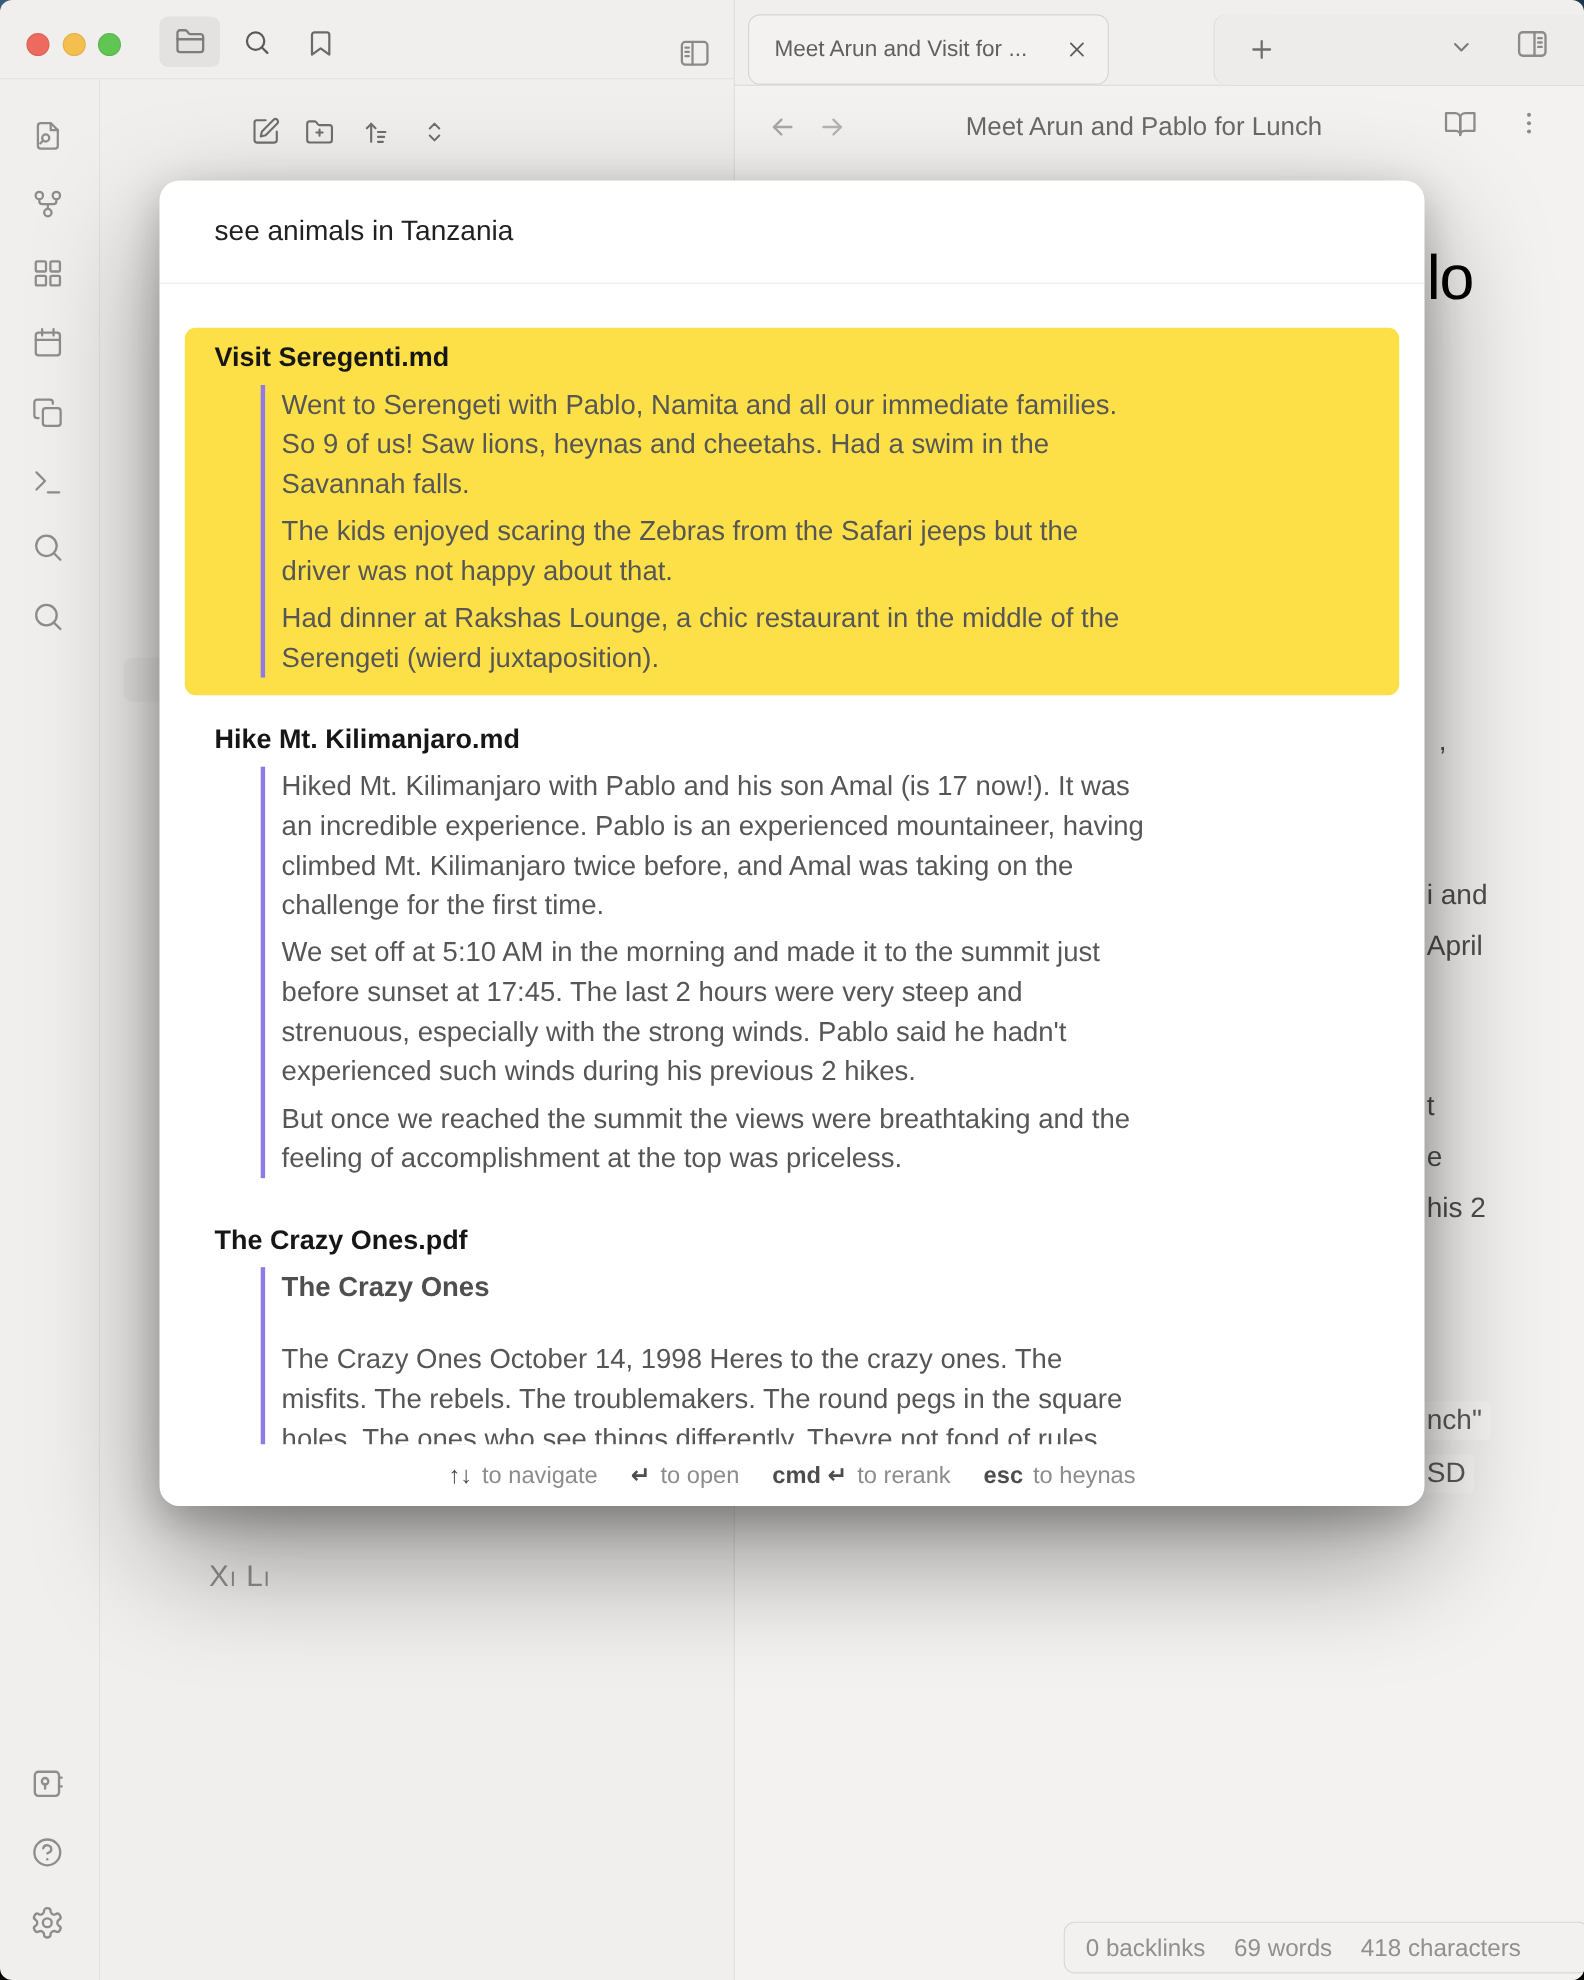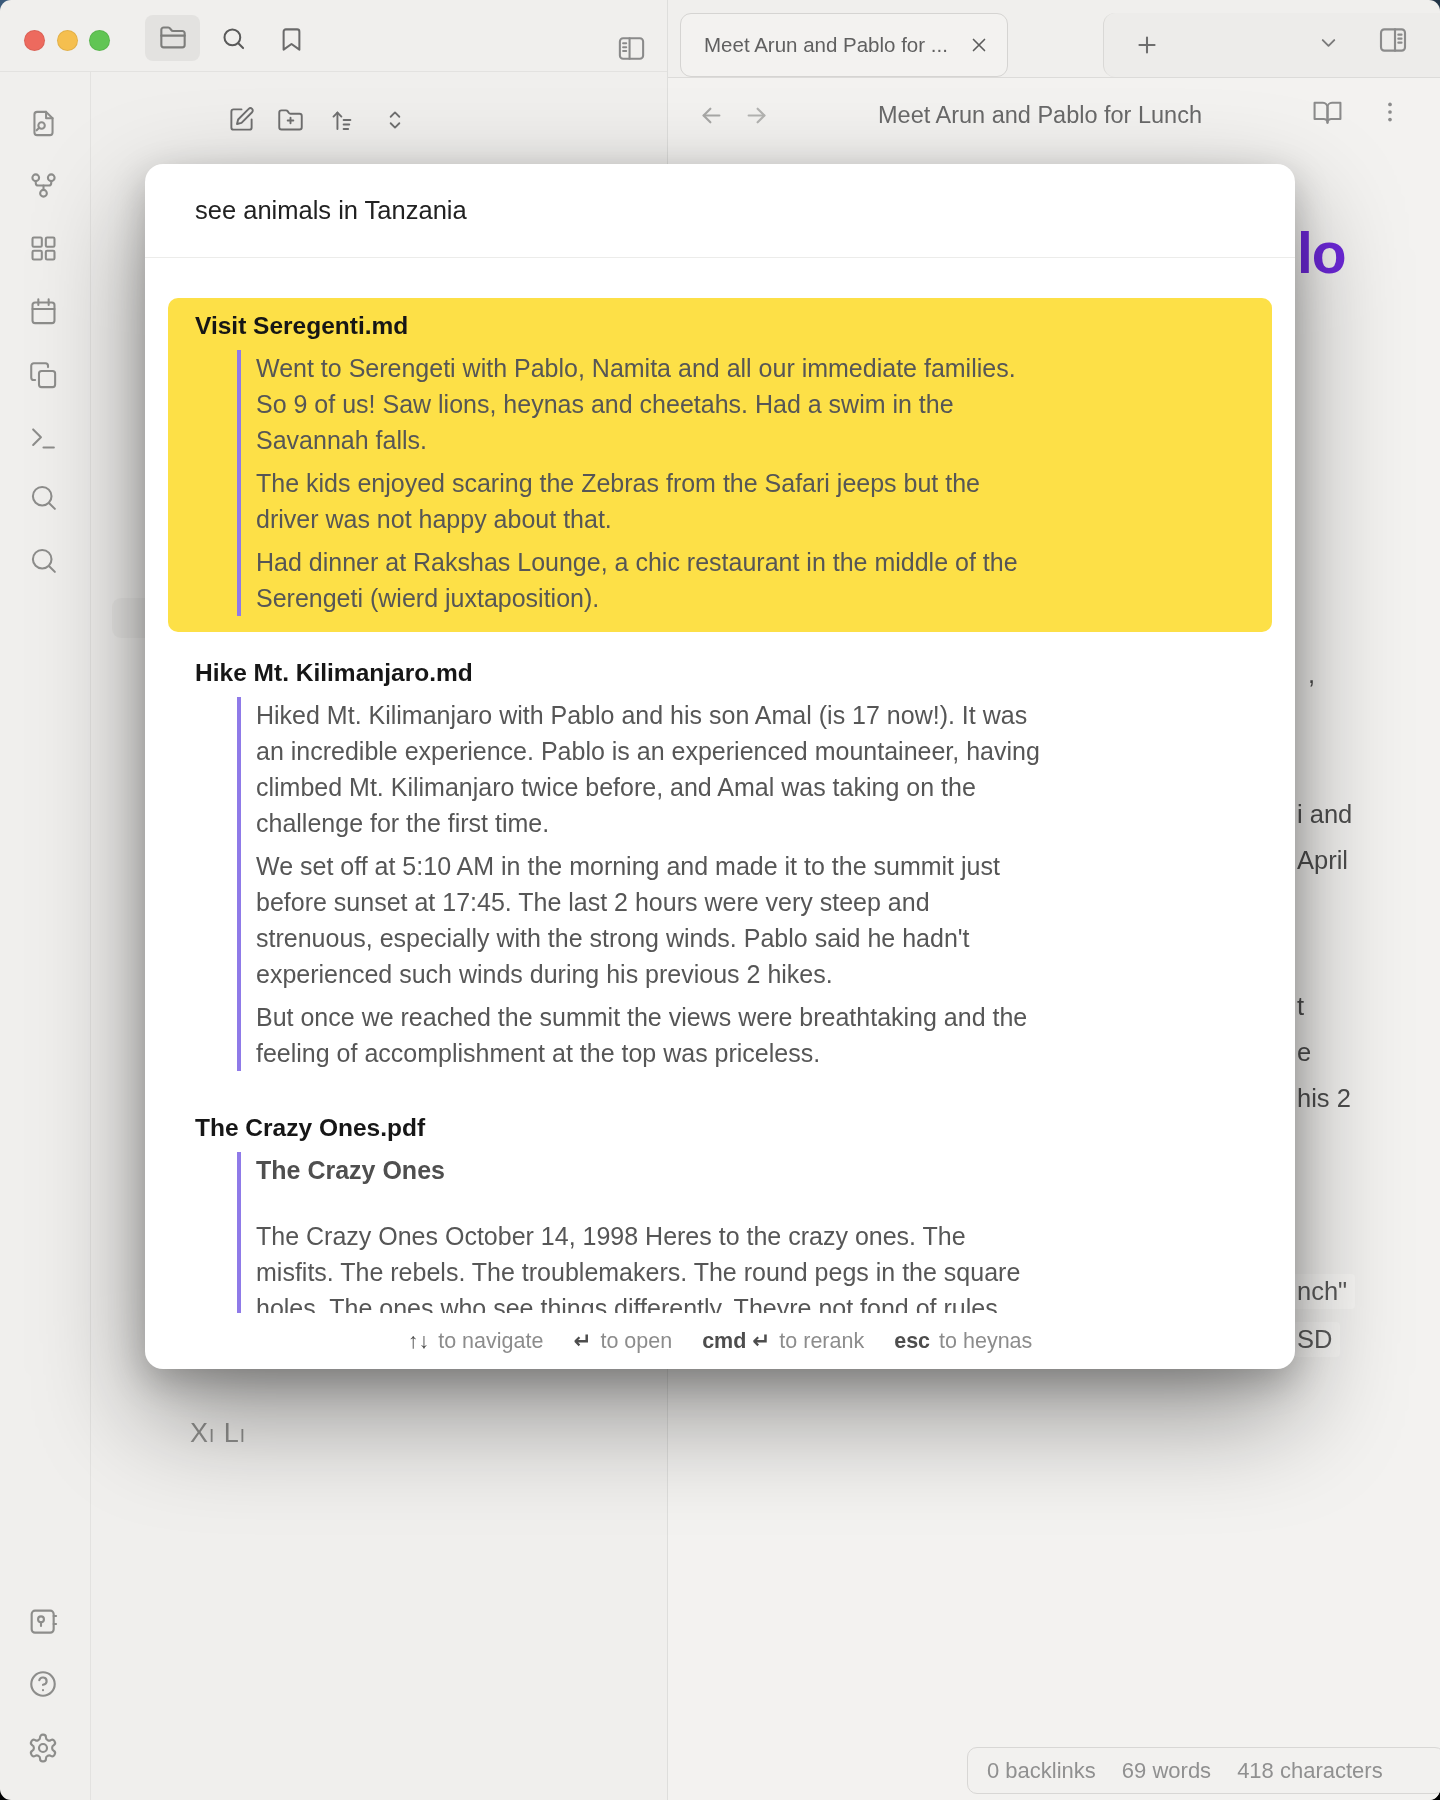--- a/index.html
+++ b/index.html
@@ -36,21 +36,21 @@
     display:flex;align-items:center;padding:0 17px 0 23px;
   }
   .tab-label{flex:1;font-size:20.5px;color:#606060;white-space:nowrap;overflow:hidden;}
   .tab-well{
     left:1103px;top:13px;width:345px;height:64px;background:#edecea;
     border-left:1px solid #d9d8d6;border-radius:12px 0 0 12px;box-sizing:border-box;
   }
   .nav-title{left:800px;top:102px;width:480px;text-align:center;font-size:23.5px;color:#696969;white-space:nowrap;}
   
   .frag{color:#4e4e4e;font-size:25.5px;white-space:nowrap;}
-  .frag-heading{left:1297px;top:220px;font-size:57px;font-weight:700;color:#6d28d9;letter-spacing:-1px;}
+  .frag-heading{left:1297px;top:220px;font-size:57px;font-weight:400;color:#000000;letter-spacing:-1px;}
   .frag-chip{background:#f8f7f5;border-radius:4px;padding:3px 8px 3px 4px;color:#5a5a5a;}
   .xi-li{left:190px;top:1418px;font-variant:small-caps;font-size:27px;color:#8f8f8d;letter-spacing:1px;}
   .hover-rect{left:112px;top:598px;width:62px;height:40px;background:#e9e8e6;border-radius:9px;}
   
   .status-pill{
     left:967px;top:1747px;width:478px;height:47px;box-sizing:border-box;
     background:#f2f1ef;border:1px solid #d8d7d5;border-radius:10px;
     display:flex;align-items:center;gap:26px;padding:0 14px 0 19px;
     font-size:22px;color:#909090;white-space:nowrap;
   }
@@ -156,21 +156,21 @@
     <span class="icon">
       <svg width="26" height="26" viewBox="0 0 24 24" fill="none" stroke="#6f6f6f" stroke-width="1.7" stroke-linecap="round" stroke-linejoin="round">
           <path d="m8 9 4-4 4 4"></path>
           <path d="m8 15 4 4 4-4"></path>
         </svg>
     </span>
   </div>
 
   <div class="abs tab-well"></div>
   <div class="abs tab">
-    <span class="tab-label">Meet Arun and Pablo for ...</span>
+    <span class="tab-label">Meet Arun and Visit for ...</span>
     <span class="icon">
       <svg width="22" height="22" viewBox="0 0 24 24" fill="none" stroke="#5c5c5c" stroke-width="1.8" stroke-linecap="round">
           <path d="M6 6l12 12M18 6 6 18"></path>
         </svg>
     </span>
   </div>
   <div class="abs icon" style="left:1134px;top:32px;">
     <span class="icon">
       <svg width="26" height="26" viewBox="0 0 24 24" fill="none" stroke="#6e6e6e" stroke-width="1.9" stroke-linecap="round">
           <path d="M12 5v14M5 12h14"></path>

